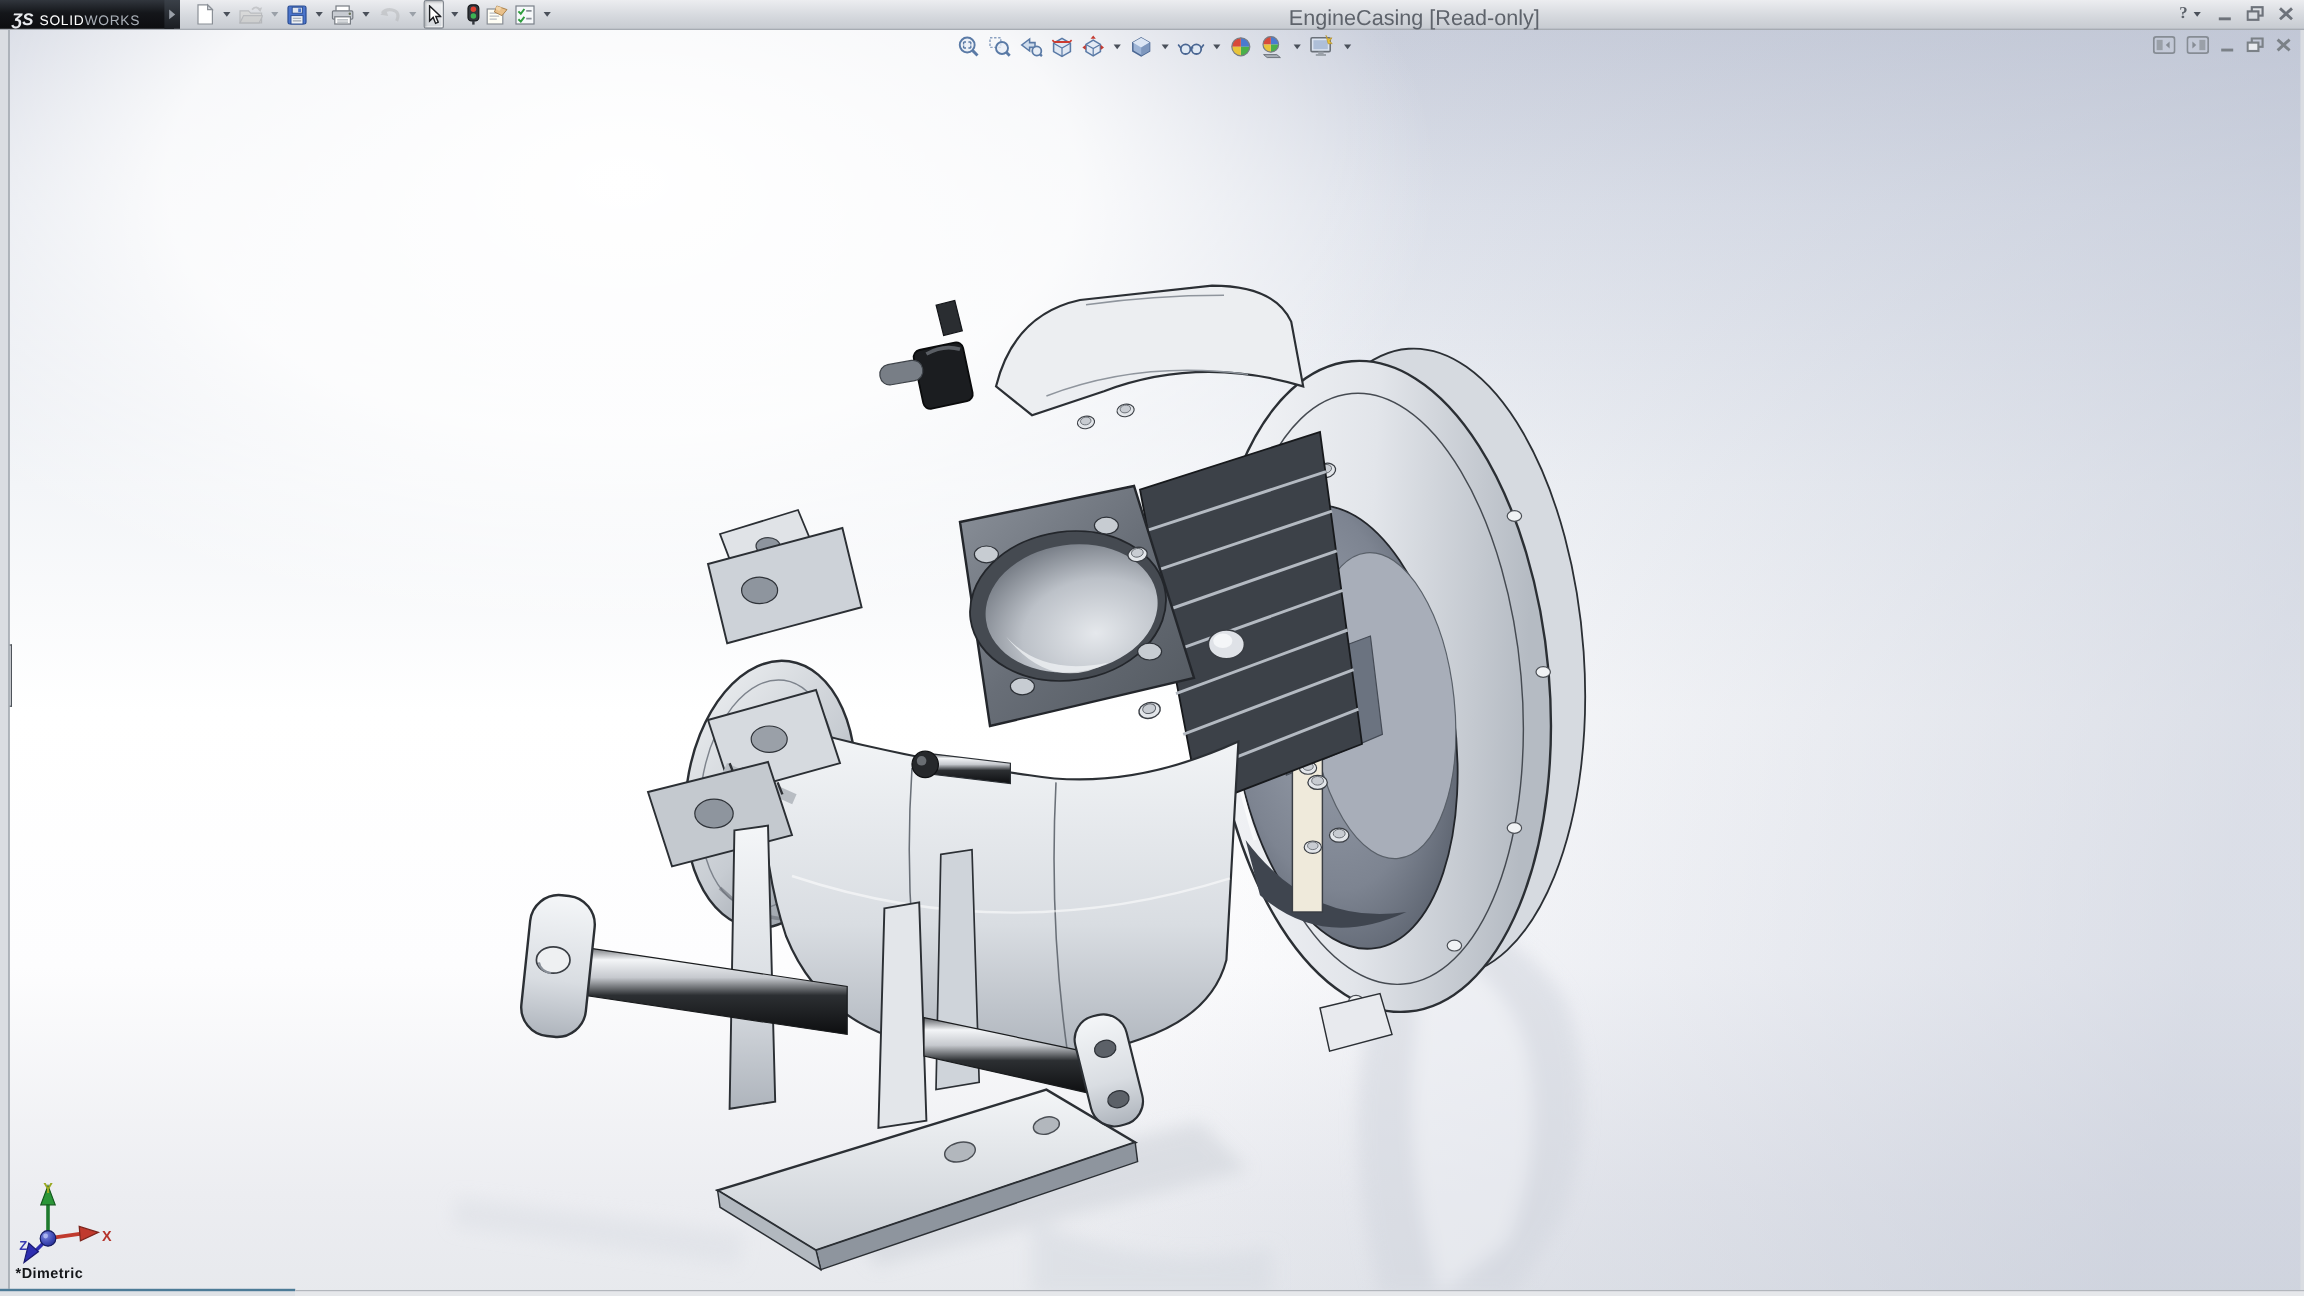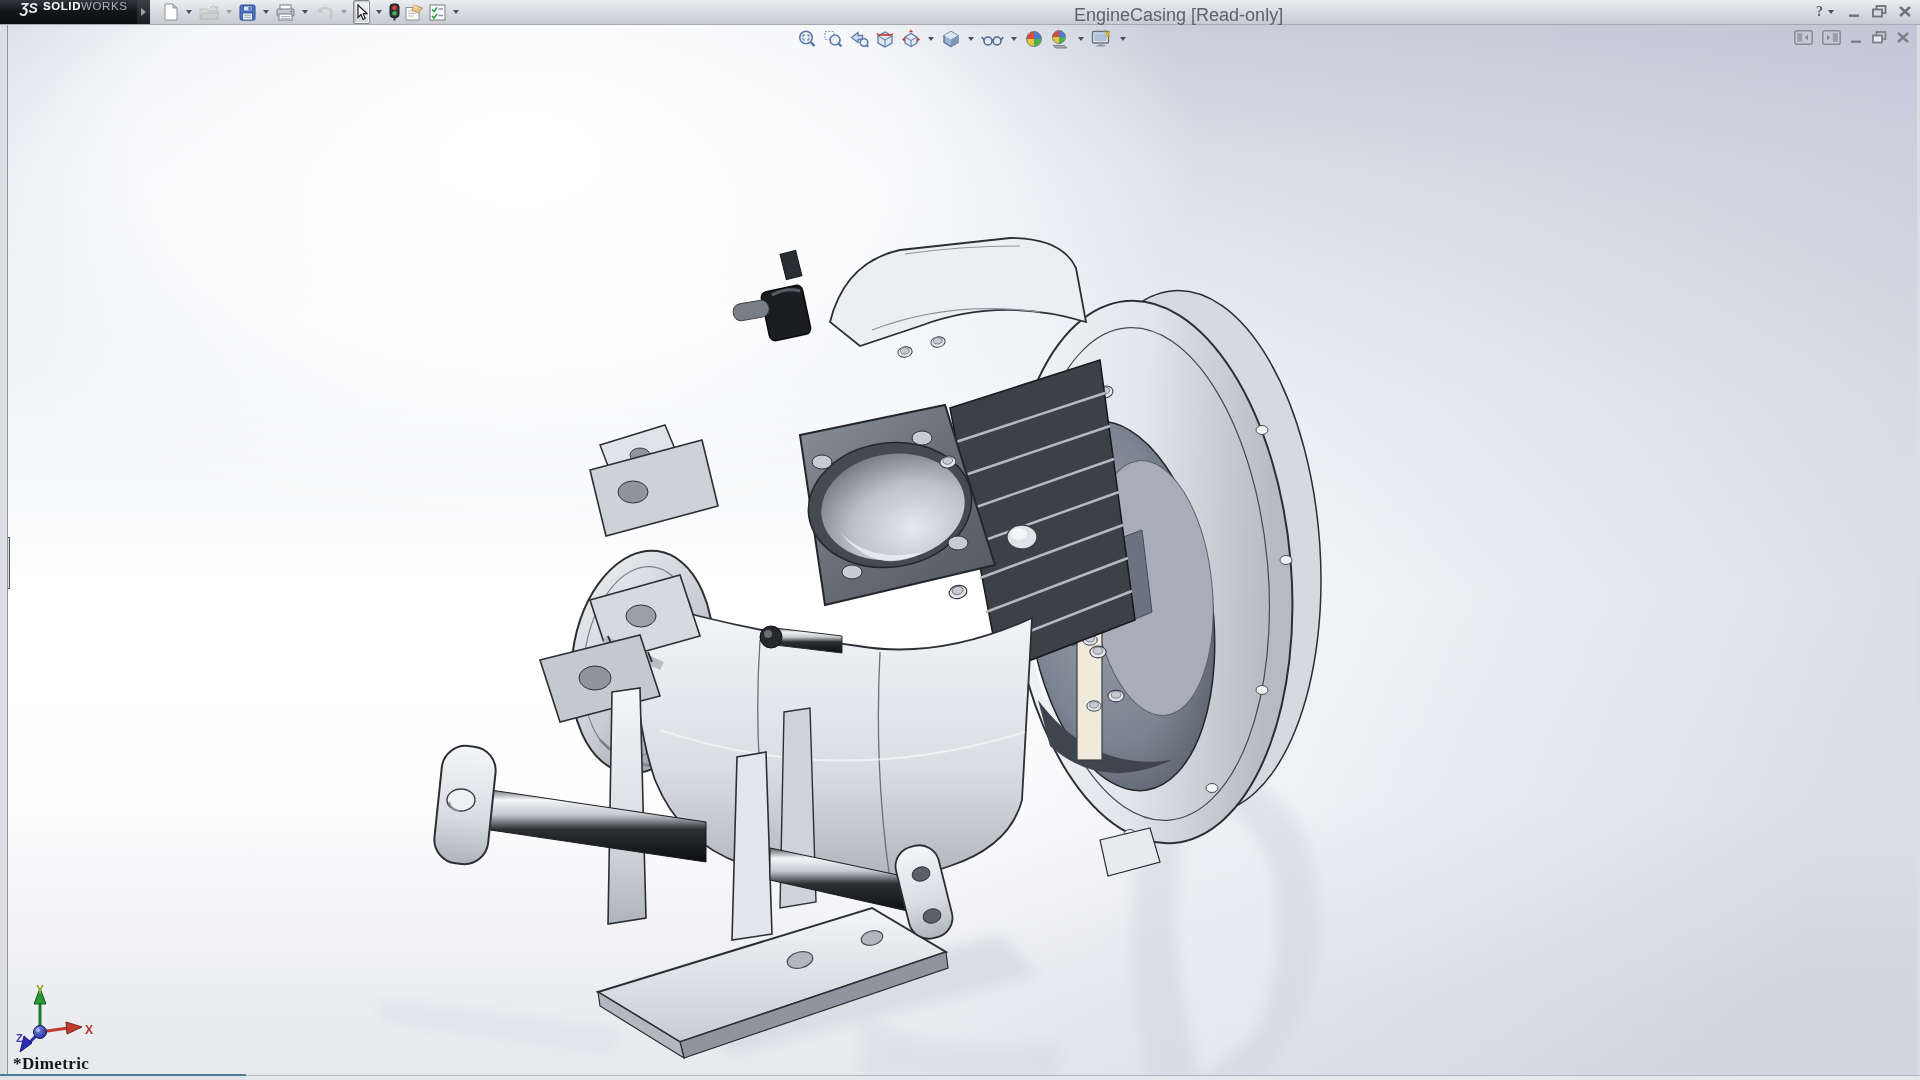--- a/index.html
+++ b/index.html
@@ -6,24 +6,24 @@
   .app{position:relative;width:1920px;height:1080px;overflow:hidden;
        font-family:"Liberation Sans",sans-serif;user-select:none;}
 
   
   .titlebar{position:absolute;left:0;top:0;width:1920px;height:24px;
     background:linear-gradient(180deg,#ecedf0 0%,#d6d9de 55%,#c7cbd1 100%);
     border-bottom:1px solid #a6abb2;z-index:40;}
   .app-accent{position:absolute;left:0;top:0;width:4px;height:10px;background:#c0392b;}
   .logo-block{position:absolute;left:0;top:0;height:24px;width:145px;
     background:linear-gradient(180deg,#31363d 0%,#14161a 45%,#0c0d10 100%);
-    display:flex;align-items:flex-start;padding-left:20px;box-sizing:border-box;}
+    display:flex;align-items:flex-end;padding-left:10px;box-sizing:border-box;}
   .logo-glyph{font-style:italic;font-weight:bold;font-size:14px;color:#e8eaee;margin-right:5px;}
   .logo-brand{font-size:11.5px;letter-spacing:.6px;}
-  .logo-brand b{color:#ffffff;font-weight:bold;margin-top:11px;}
+  .logo-brand b{color:#ffffff;font-weight:normal;margin-top:11px;}
   .logo-brand span{color:#aab0b8;font-weight:normal;}
   .logo-tab{position:absolute;left:137px;top:0;width:13px;height:24px;
     background:linear-gradient(180deg,#3a4048 0%,#1a1d22 100%);
     display:flex;align-items:center;justify-content:center;}
   .logo-tab .tri{width:0;height:0;border-top:4px solid transparent;border-bottom:4px solid transparent;border-left:5px solid #9aa0a8;}
 
   .main-toolbar{position:absolute;left:162px;top:0;height:24px;display:flex;align-items:center;gap:3px;}
   .tb{display:flex;align-items:center;height:22px;padding:0 1px;}
   .tb svg{display:block;}
   .tb.disabled{opacity:.5;filter:grayscale(60%);}
@@ -63,22 +63,22 @@
   .dbtn{display:flex;align-items:center;justify-content:center;}
 
   
   .splitter-tab{position:absolute;left:0;top:513px;width:9px;height:50px;
     background:linear-gradient(90deg,#f2f3f5,#d9dce0);border:1px solid #4e535a;border-left:none;
     display:flex;flex-direction:column;align-items:center;justify-content:center;gap:6px;z-index:25;}
   .splitter-tab .arr{width:0;height:0;border-top:3.5px solid transparent;border-bottom:3.5px solid transparent;border-right:4.5px solid #3c4046;}
 
   
   .triad{position:absolute;left:14px;top:956px;z-index:22;}
-  .view-label{position:absolute;left:13px;top:1030px;font-size:17px;font-weight:600;
-    color:#15171a;letter-spacing:.4px;z-index:22;font-family:Liberation Serif, serif;}
+  .view-label{position:absolute;left:13px;top:1030px;font-size:12px;font-weight:600;
+    color:#15171a;letter-spacing:.4px;z-index:22;}
 </style>
 </head>
 <body>
 
 <div class="app">
 
   <div class="titlebar">
     <div class="app-accent"></div>
     <div class="logo-block">
       <span class="logo-glyph">ƷS</span>

